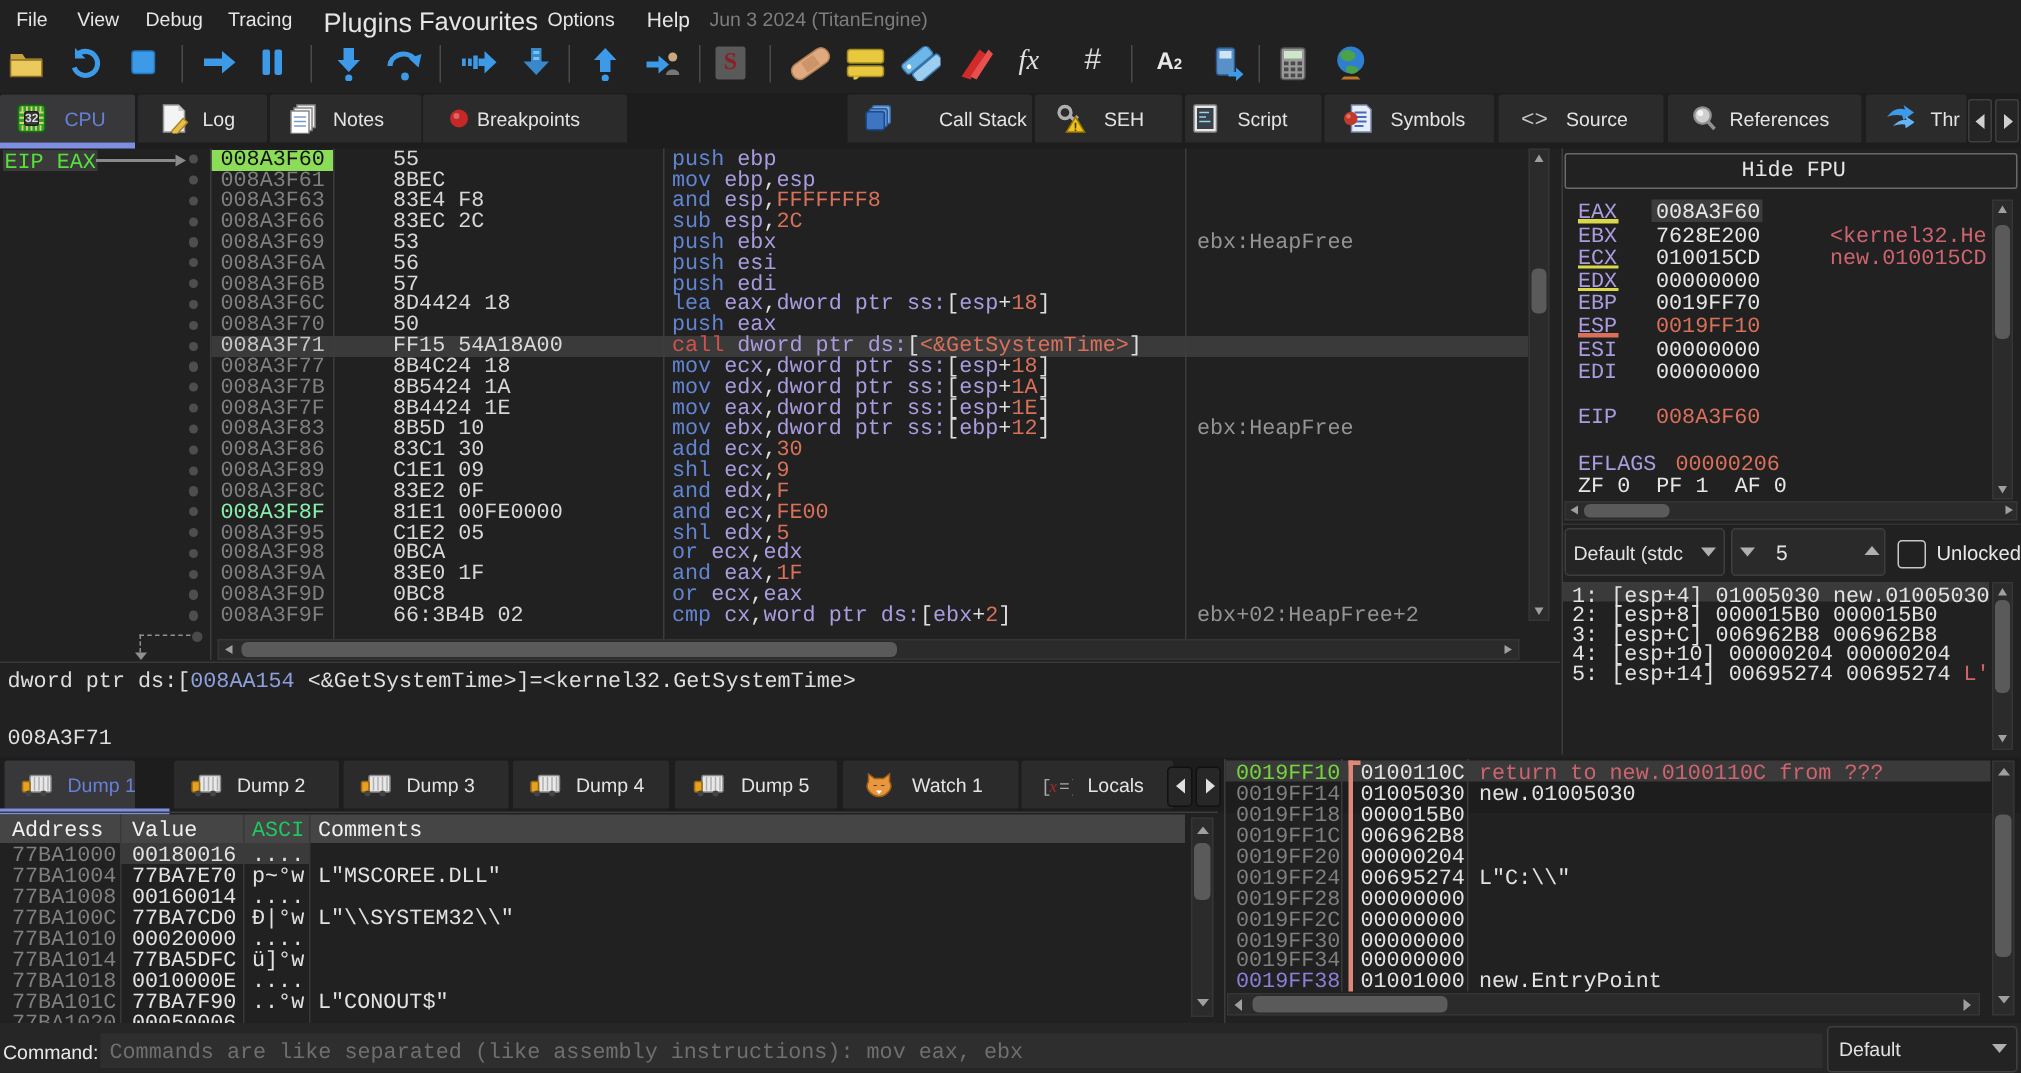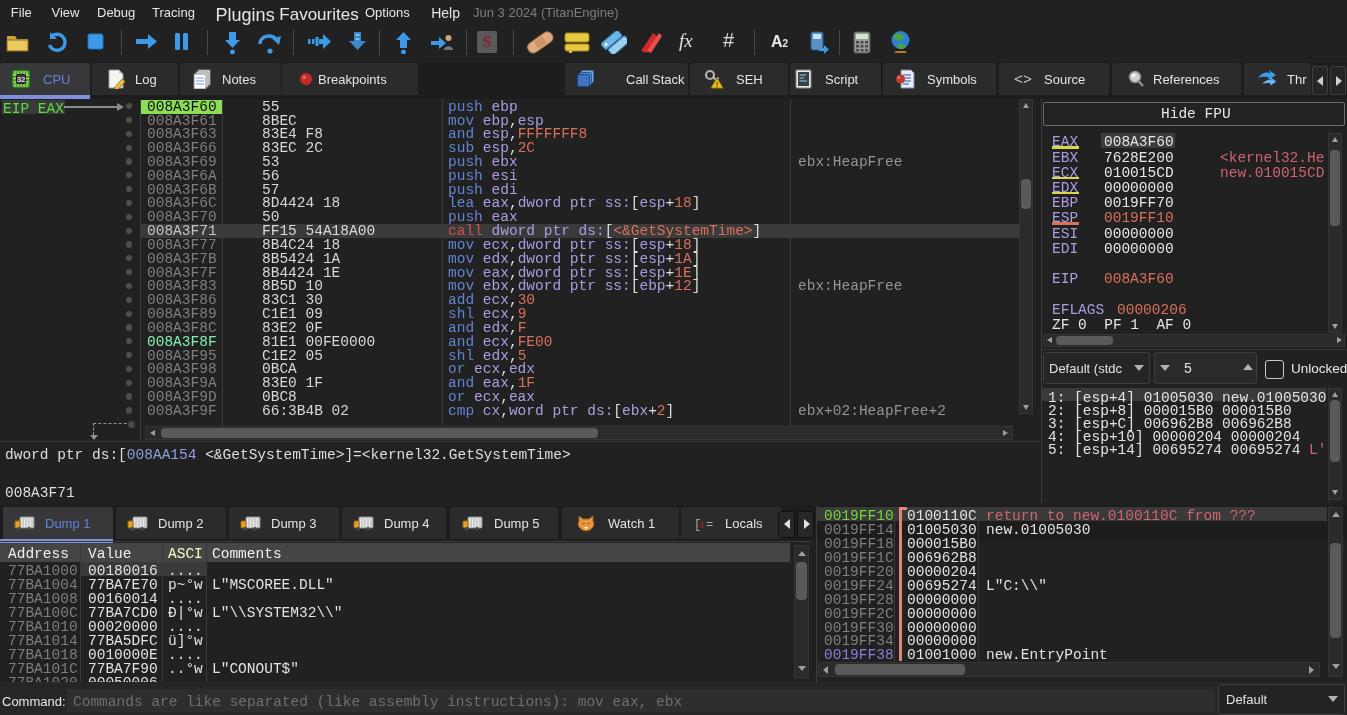--- a/index.html
+++ b/index.html
@@ -457,21 +457,21 @@
 <div class="mono abs" style="left:6px;top:16.7px;color:#e2e2e2">2: [esp+8] 000015B0 000015B0</div>
 <div class="mono abs" style="left:6px;top:29.9px;color:#e2e2e2">3: [esp+C] 006962B8 006962B8</div>
 <div class="mono abs" style="left:6px;top:43.1px;color:#e2e2e2">4: [esp+10] 00000204 00000204</div>
 <div class="mono abs" style="left:6px;top:56.3px;color:#e2e2e2">5: [esp+14] 00695274 00695274 <span class="rose">L'</span></div>
 </div>
 <div class="sb-track" style="left:1328px;top:388px;width:14px;height:112px"></div>
 <div class="arr" style="left:1331.5px;top:392px;border-left:3.5px solid transparent;border-right:3.5px solid transparent;border-bottom:5px solid #9f9f9f"></div>
 <div class="arr" style="left:1331.5px;top:490px;border-left:3.5px solid transparent;border-right:3.5px solid transparent;border-top:5px solid #9f9f9f"></div>
 <div class="sb-thumb" style="left:1330px;top:400px;width:10px;height:62px"></div>
 <div class="abs" style="left:0;top:505px;width:1347px;height:37px;background:#1d1d1e"></div>
-<div class="btab" style="left:3px;width:110px;background:#38383b;color:#6680d8">
+<div class="btab" style="left:3px;width:87px;background:#38383b;color:#6680d8">
 <svg class="ic" style="left:11px" viewBox="0 0 21 18">
         <rect x="6" y="3" width="14" height="11" rx="1" fill="#e8e8e8" stroke="#888"></rect>
         <g stroke="#b0b0b0" stroke-width="1">
           <line x1="9" y1="4" x2="9" y2="13"></line>
           <line x1="12" y1="4" x2="12" y2="13"></line>
           <line x1="15" y1="4" x2="15" y2="13"></line>
           <line x1="18" y1="4" x2="18" y2="13"></line>
         </g>
         <rect x="1" y="7" width="5" height="7" rx="1" fill="#e8a020" stroke="#9a6a10"></rect>
         <circle cx="5" cy="15" r="2" fill="#444"></circle>
@@ -561,21 +561,21 @@
 <div class="arr" style="left:783.5px;top:519px;border-top:5px solid transparent;border-bottom:5px solid transparent;border-right:6px solid #e0e0e0"></div>
 <div class="abs" style="left:797px;top:511px;width:17px;height:27px;background:#272727;border:1px solid #111;border-radius:3px"></div>
 <div class="arr" style="left:803.5px;top:519px;border-top:5px solid transparent;border-bottom:5px solid transparent;border-left:6px solid #e0e0e0"></div>
 <div class="hline" style="left:0;top:541px;width:812px"></div>
 <div class="abs" style="left:0;top:543px;width:790px;height:18.5px;background:#454545"></div>
 <div class="vline" style="left:79.5px;top:543px;height:139px;background:#383838"></div>
 <div class="vline" style="left:162px;top:543px;height:139px;background:#383838"></div>
 <div class="vline" style="left:206px;top:543px;height:139px;background:#383838"></div>
 <div class="mono abs" style="left:8px;top:545.5px;color:#f0f0f0">Address</div>
 <div class="mono abs" style="left:88px;top:545.5px;color:#f0f0f0">Value</div>
-<div class="mono abs" style="left:168px;top:545.5px;color:#fef9c3">ASCI</div>
+<div class="mono abs" style="left:168px;top:545.5px;color:#22c55e">ASCI</div>
 <div class="mono abs" style="left:212px;top:545.5px;color:#f0f0f0">Comments</div>
 <div class="sel" style="left:80px;top:562px;width:126px;height:14px"></div>
 <div class="abs" style="left:0;top:543px;width:790px;height:139px;overflow:hidden">
 <div class="mono abs" style="left:8px;top:19.8px;color:#7f7f7f">77BA1000</div>
 <div class="mono abs" style="left:88px;top:19.8px;color:#e2e2e2">00180016</div>
 <div class="mono abs" style="left:168px;top:19.8px;color:#e2e2e2">....</div>
 <div class="mono abs" style="left:8px;top:33.8px;color:#7f7f7f">77BA1004</div>
 <div class="mono abs" style="left:88px;top:33.8px;color:#e2e2e2">77BA7E70</div>
 <div class="mono abs" style="left:168px;top:33.8px;color:#e2e2e2">p~°w</div>
 <div class="mono abs" style="left:212px;top:33.8px;color:#e2e2e2">L"MSCOREE.DLL"</div>

